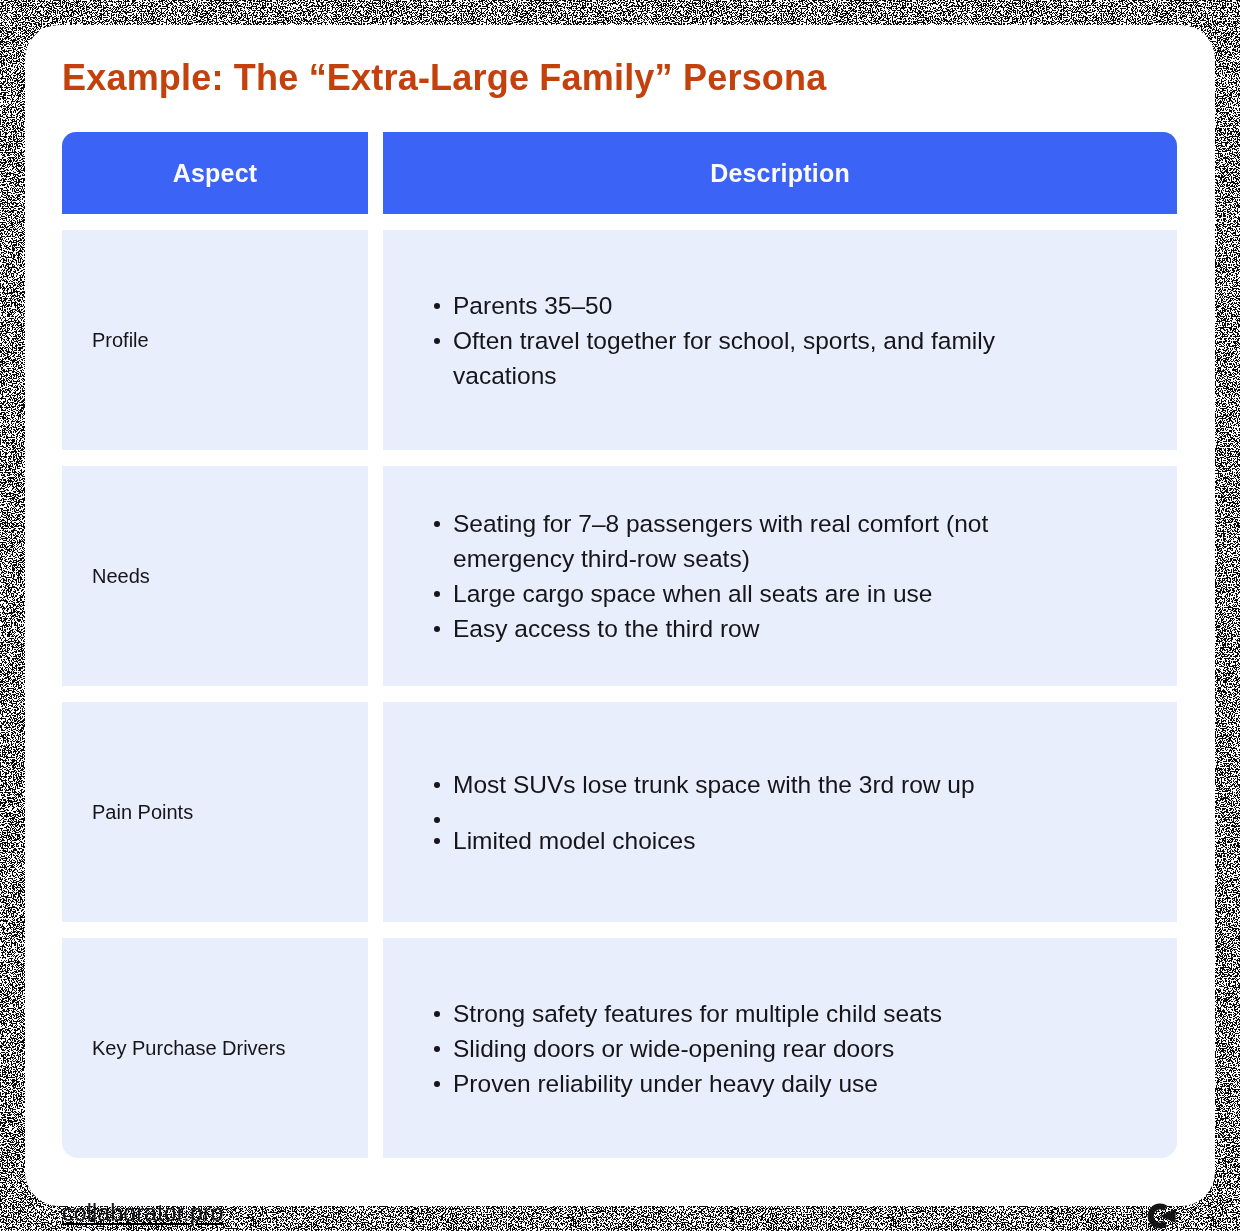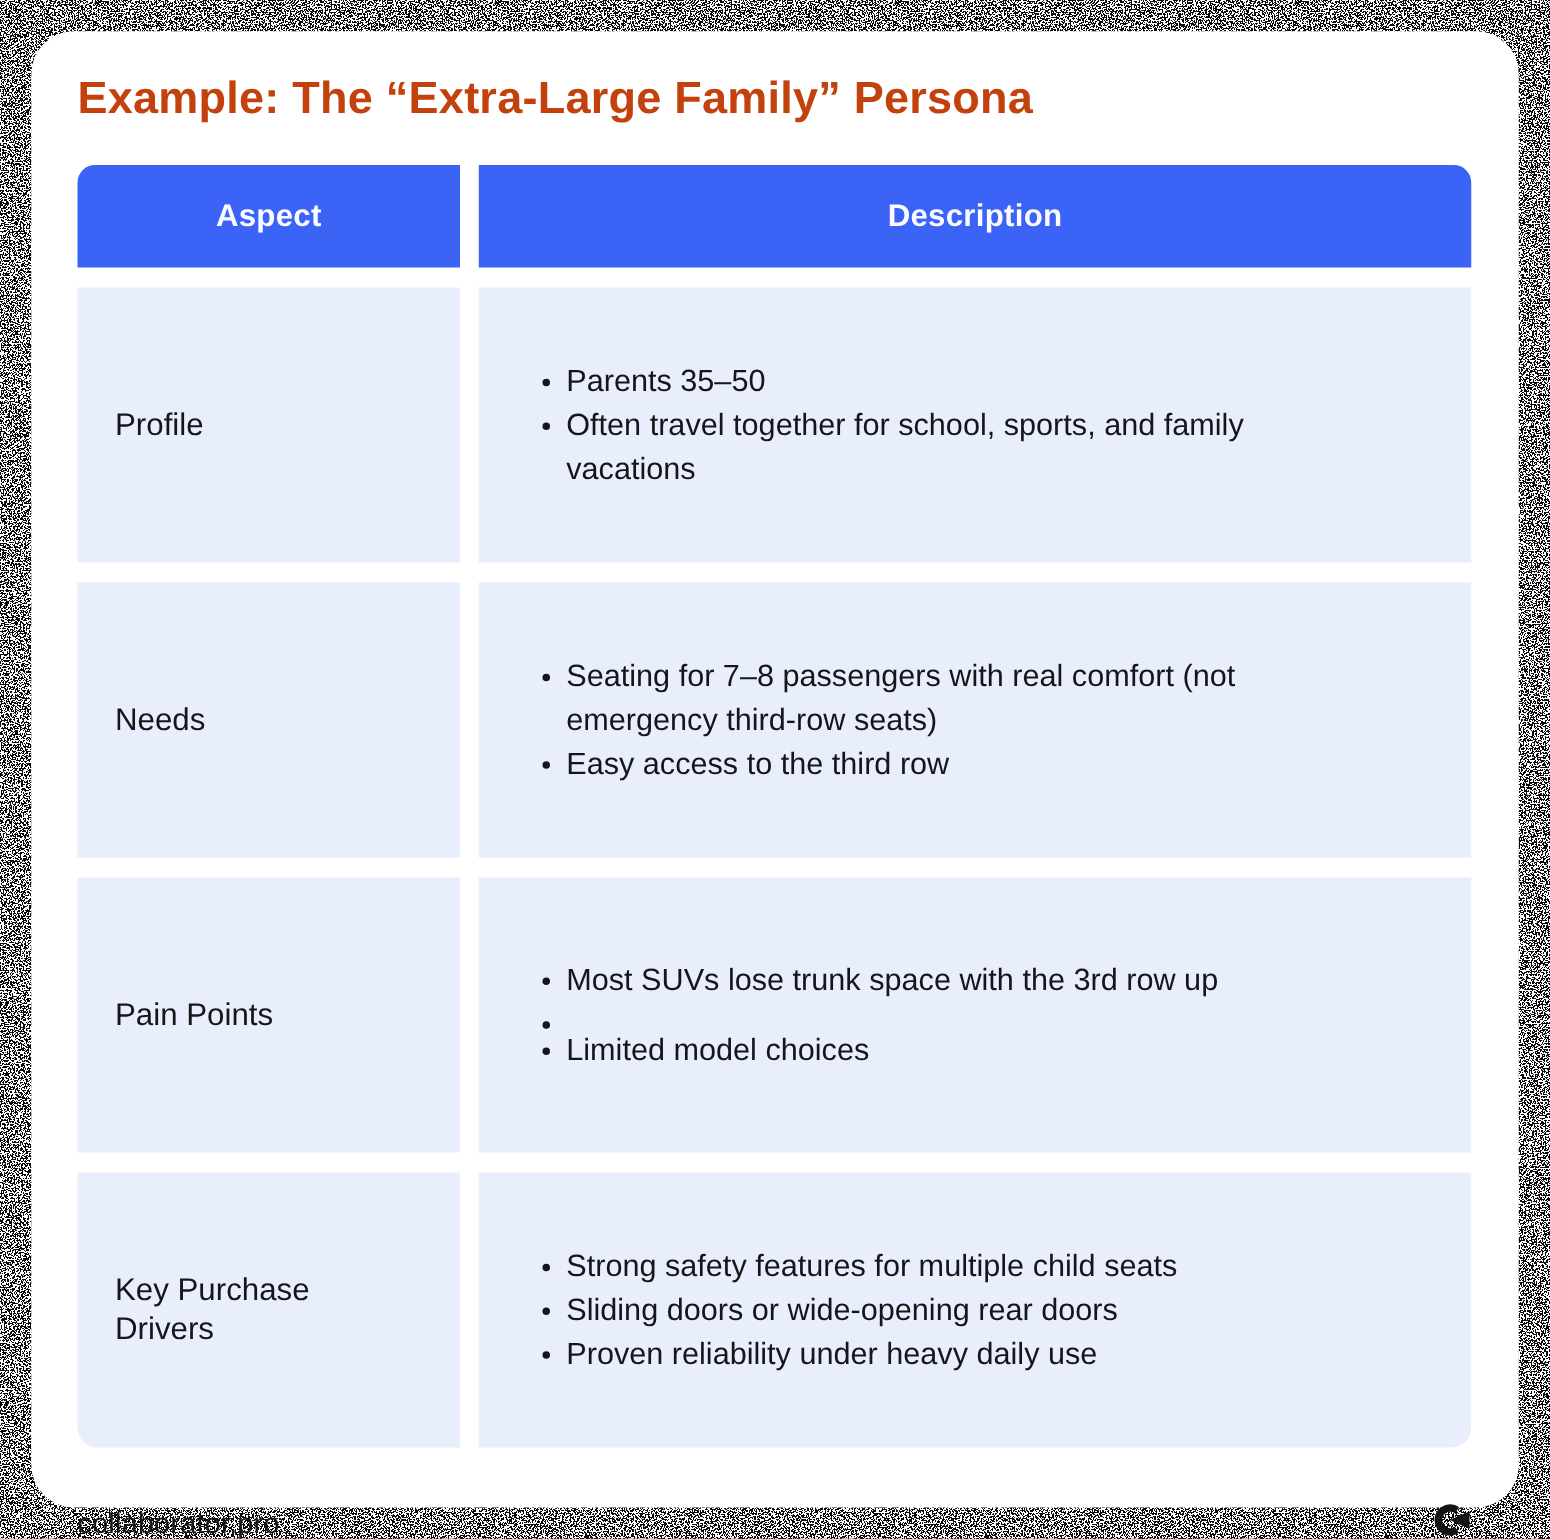--- a/index.html
+++ b/index.html
@@ -49,21 +49,21 @@
     color:var(--header-text);
     display:flex;align-items:center;justify-content:center;
     font-size:25px;font-weight:600;letter-spacing:0.2px;
   }
   .h-row .cell-aspect{border-radius:14px 0 0 0;}
   .h-row .cell-desc{border-radius:0 14px 0 0;}
   .d-row .cell{height:220px;}
   .d-row .cell-aspect{
     display:flex;align-items:center;
     padding:12px 62px 12px 30px;
-    font-size:25px;line-height:31px;color:var(--text);
+    font-size:20px;line-height:31px;color:var(--text);
   }
   .d-row .cell-desc{
     display:flex;flex-direction:column;justify-content:center;
     padding:12px 40px 12px 51px;
   }
   .d-row.last .cell-aspect{border-radius:0 0 0 16px;}
   .d-row.last .cell-desc{border-radius:0 0 16px 0;}
   ul.bullets{
     list-style:none;margin:0;padding:0;max-width:618px;
   }
@@ -71,21 +71,21 @@
     display:flex;gap:13px;
     font-size:24.5px;line-height:35px;color:var(--text);
   }
   .dot{
     flex:0 0 6px;width:6px;height:6px;border-radius:50%;
     background:var(--text);margin-top:15px;
   }
   .btxt{min-width:0;}
   .footer{
     margin-top:42px;
-    display:flex;align-items:flex-end;justify-content:space-between;
+    display:flex;align-items:flex-start;justify-content:space-between;text-decoration:underline;
   }
   .site-label{font-size:23px;color:#17171C;letter-spacing:0.2px;}
   .logo-wrap svg{display:block;}
 </style>
 </head>
 <body>
 
 <svg class="noise-frame" width="1240" height="1231" aria-hidden="true">
   <filter id="grain" x="0" y="0" width="100%" height="100%">
     <feTurbulence type="fractalNoise" baseFrequency="0.8" numOctaves="2" seed="7" stitchTiles="stitch"></feTurbulence>
@@ -130,20 +130,24 @@
           <span>Needs</span>
         </div>
         <div class="cell cell-desc">
           <ul class="bullets">
             <li>
               <span class="dot"></span>
               <span class="btxt">Seating for 7–8 passengers with real comfort (not emergency third-row seats)</span>
             </li>
             <li>
               <span class="dot"></span>
+              <span class="btxt">Large cargo space when all seats are in use</span>
+            </li>
+            <li>
+              <span class="dot"></span>
               <span class="btxt">Easy access to the third row</span>
             </li>
           </ul>
         </div>
       </div>
       <div class="t-row d-row">
         <div class="cell cell-aspect">
           <span>Pain Points</span>
         </div>
         <div class="cell cell-desc">

